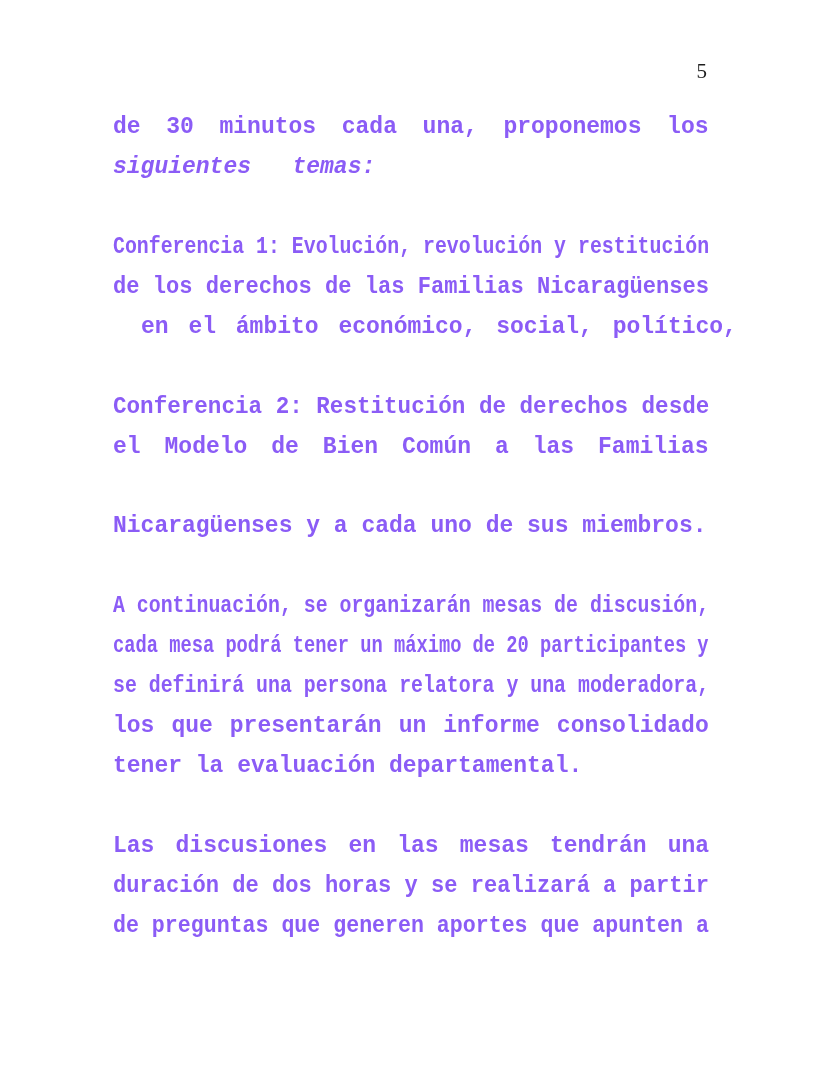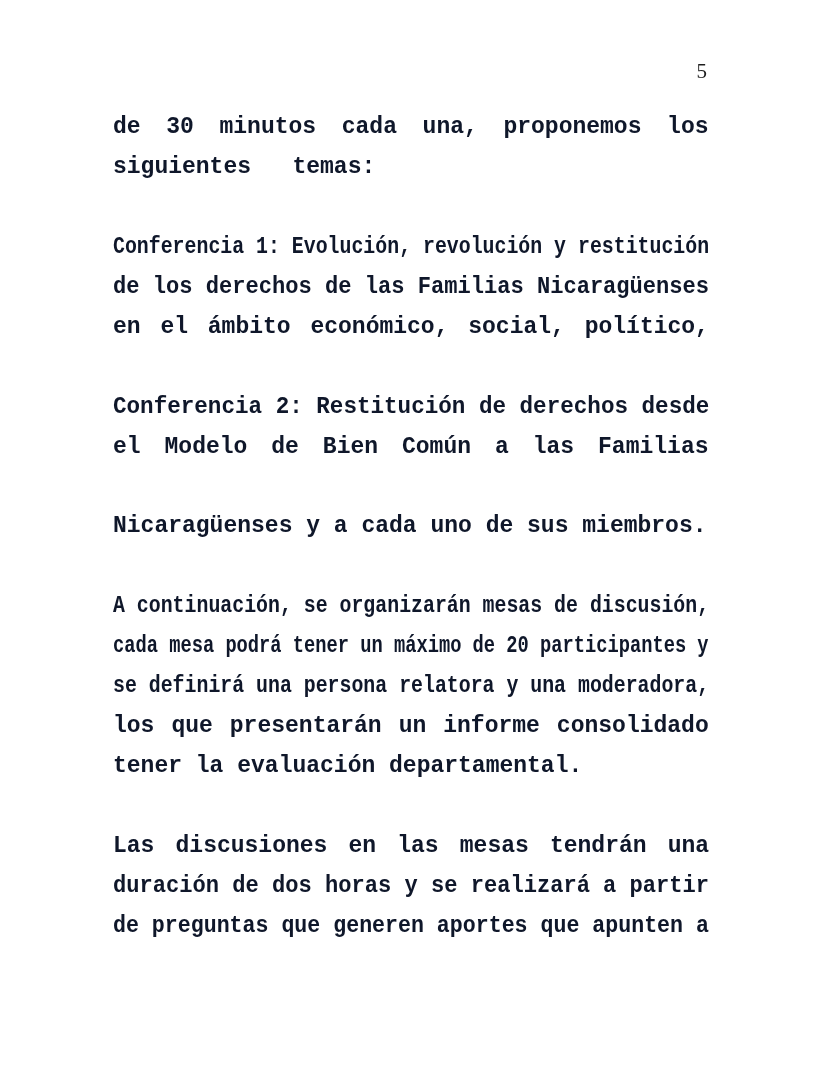--- a/index.html
+++ b/index.html
@@ -24,21 +24,21 @@
   }
   .doc-body {
     position: absolute;
     left: 113px;
     top: 107px;
     width: 596px;
     font-family: "Liberation Mono", "DejaVu Sans Mono", monospace;
     font-weight: 700;
     font-size: 23px;
     line-height: 40px;
-    color: #0f172a;
+    color: #8b5cf6;
   }
   .paragraph {
     margin: 0 0 40px 0;
   }
   .line {
     height: 40px;
     overflow: visible;
   }
   .line > span {
     display: inline-block;
@@ -49,27 +49,27 @@
 <body>
 
 <div class="page">
 
   <div class="page-number">5</div>
 
   <div class="doc-body">
 
     <div class="paragraph">
       <div class="line" style="transform: none;"><span style="word-spacing: 11.8333px;">de 30 minutos cada una, proponemos los</span></div>
-      <div class="line" style="transform: none;"><span style="word-spacing: 0px;">siguientes   temas:</span></div>
+      <div class="line" style="transform: none;"><span style="word-spacing: 0px; font-style: italic;">siguientes   temas:</span></div>
     </div>
 
     <div class="paragraph">
       <div class="line" style="transform: scaleX(0.863768); transform-origin: 0px 0px;"><span style="word-spacing: 0px;">Conferencia 1: Evolución, revolución y restitución</span></div>
       <div class="line" style="transform: scaleX(0.959742); transform-origin: 0px 0px;"><span style="word-spacing: 0px;">de los derechos de las Familias Nicaragüenses</span></div>
-      <div class="line" style="transform: none;"><span style="word-spacing: 6px;">en el ámbito económico, social, político,</span></div>
+      <div class="line" style="transform: none;"><span style="word-spacing: 6px; margin-left: 28px;">en el ámbito económico, social, político,</span></div>
     </div>
 
     <div class="paragraph">
       <div class="line" style="transform: scaleX(0.981878); transform-origin: 0px 0px;"><span style="word-spacing: 0px;">Conferencia 2: Restitución de derechos desde</span></div>
       <div class="line" style="transform: none;"><span style="word-spacing: 10.1429px;">el Modelo de Bien Común a las Familias</span></div>
       <div class="line" style="transform: none; margin-top: 39px;"><span style="word-spacing: 0px;">Nicaragüenses y a cada uno de sus miembros.</span></div>
     </div>
 
     <div class="paragraph">
       <div class="line" style="transform: scaleX(0.863768); transform-origin: 0px 0px;"><span style="word-spacing: 0px;">A continuación, se organizarán mesas de discusión,</span></div>

